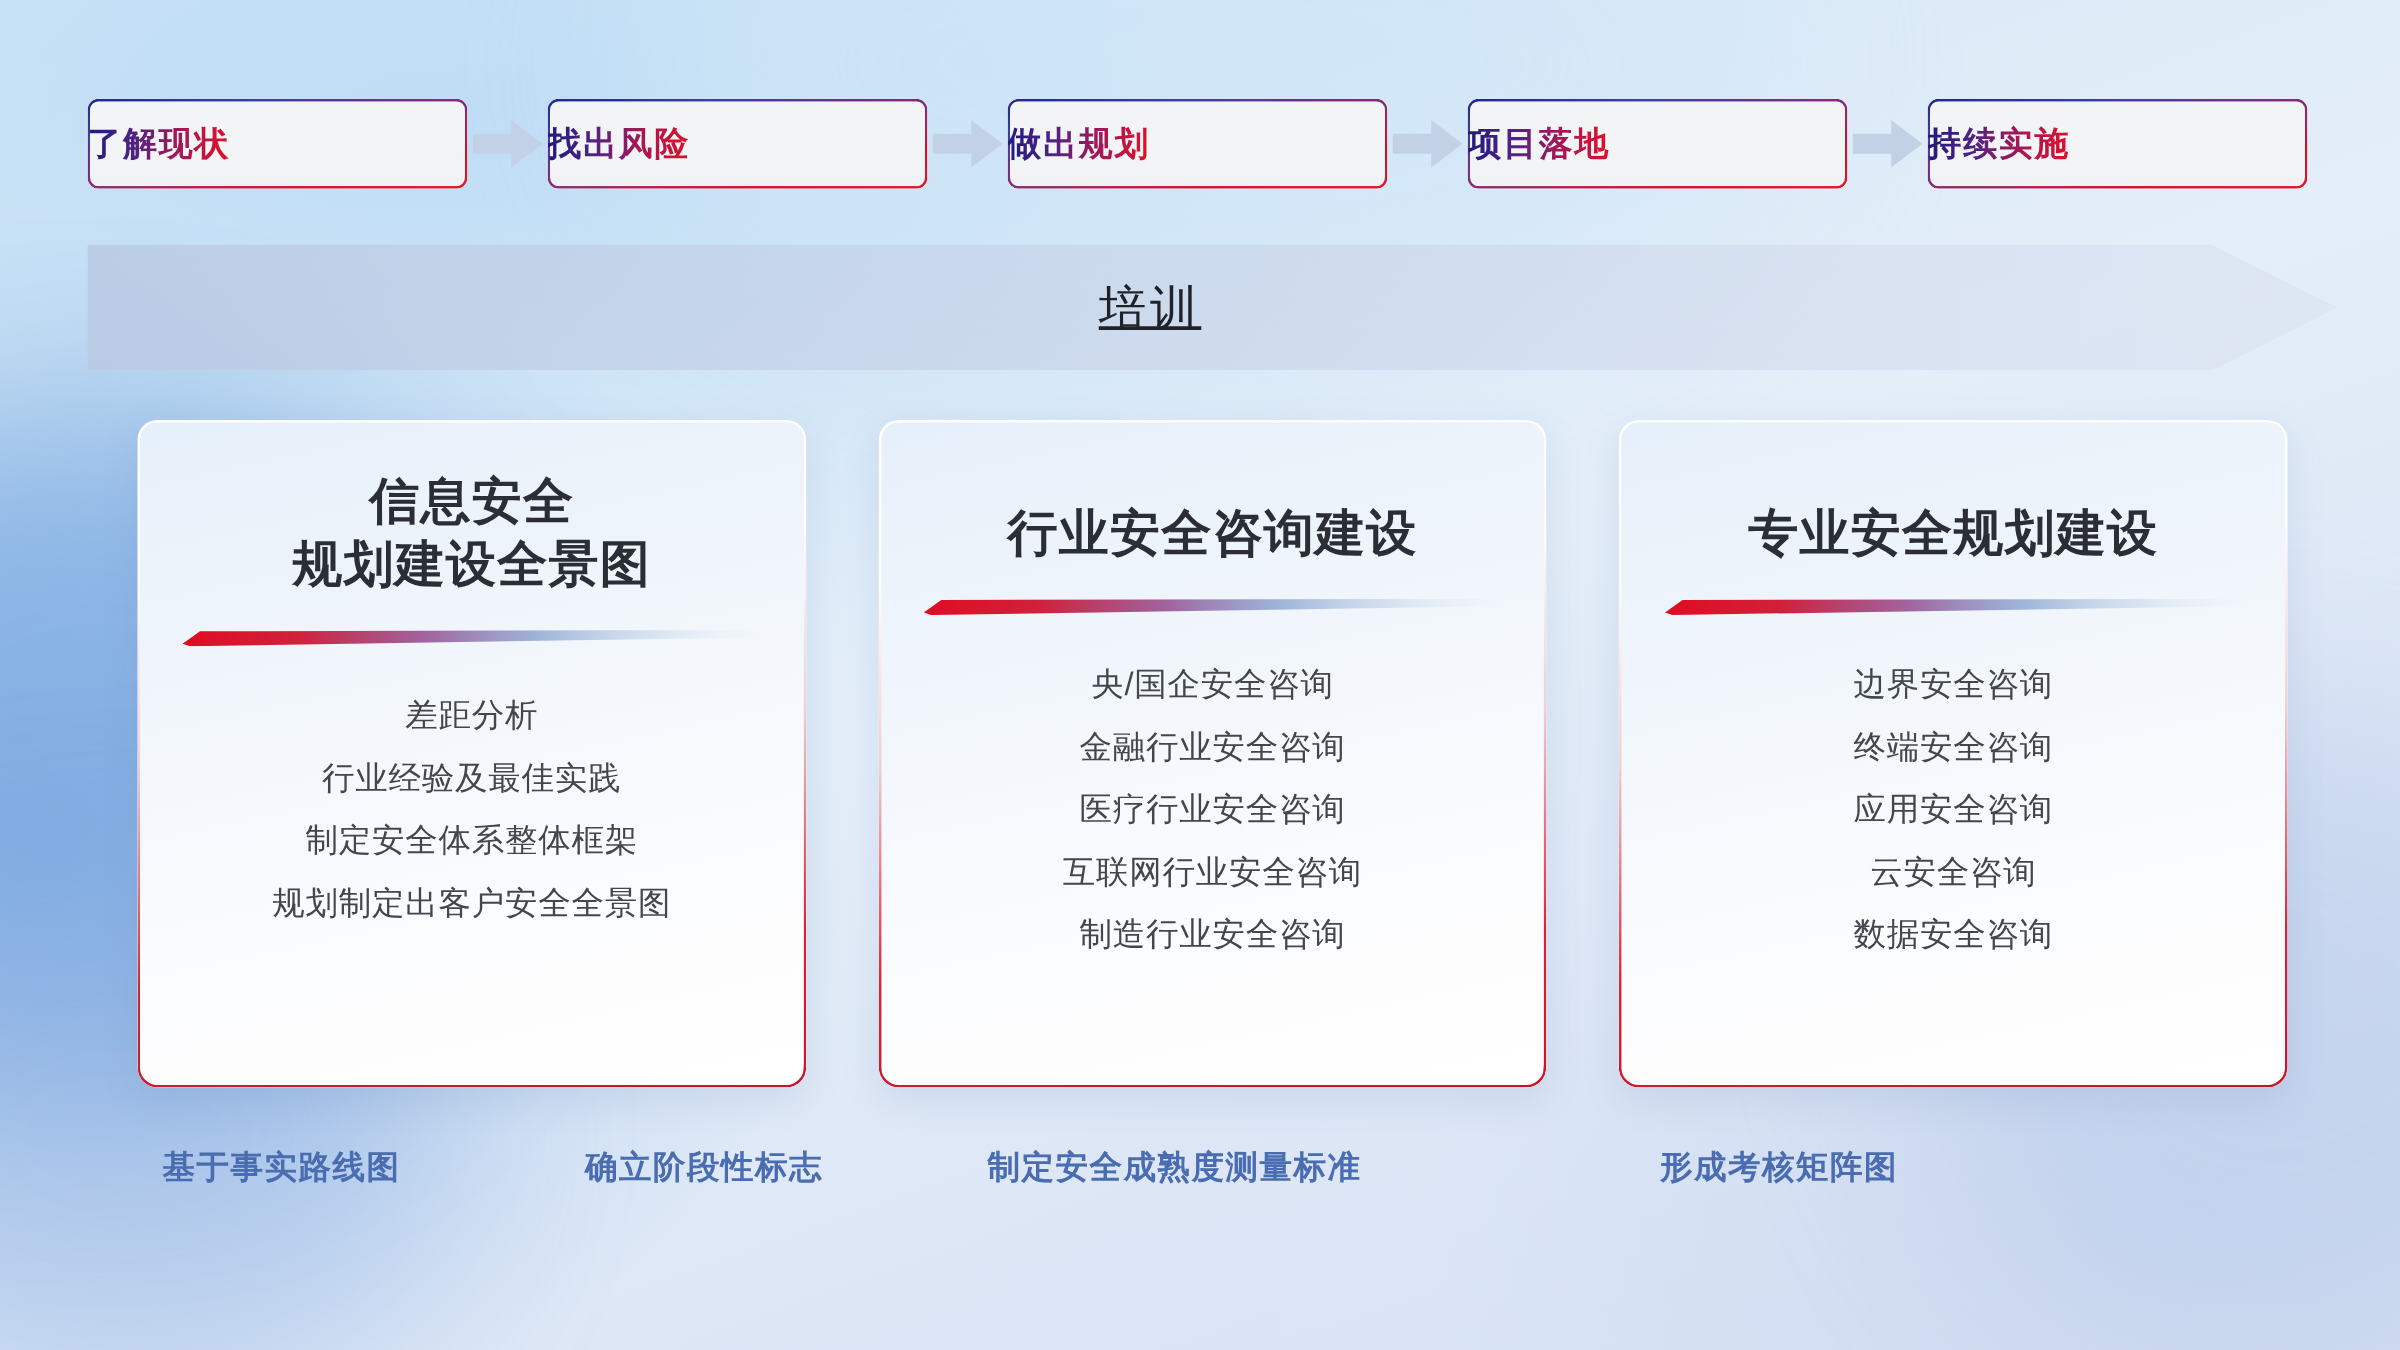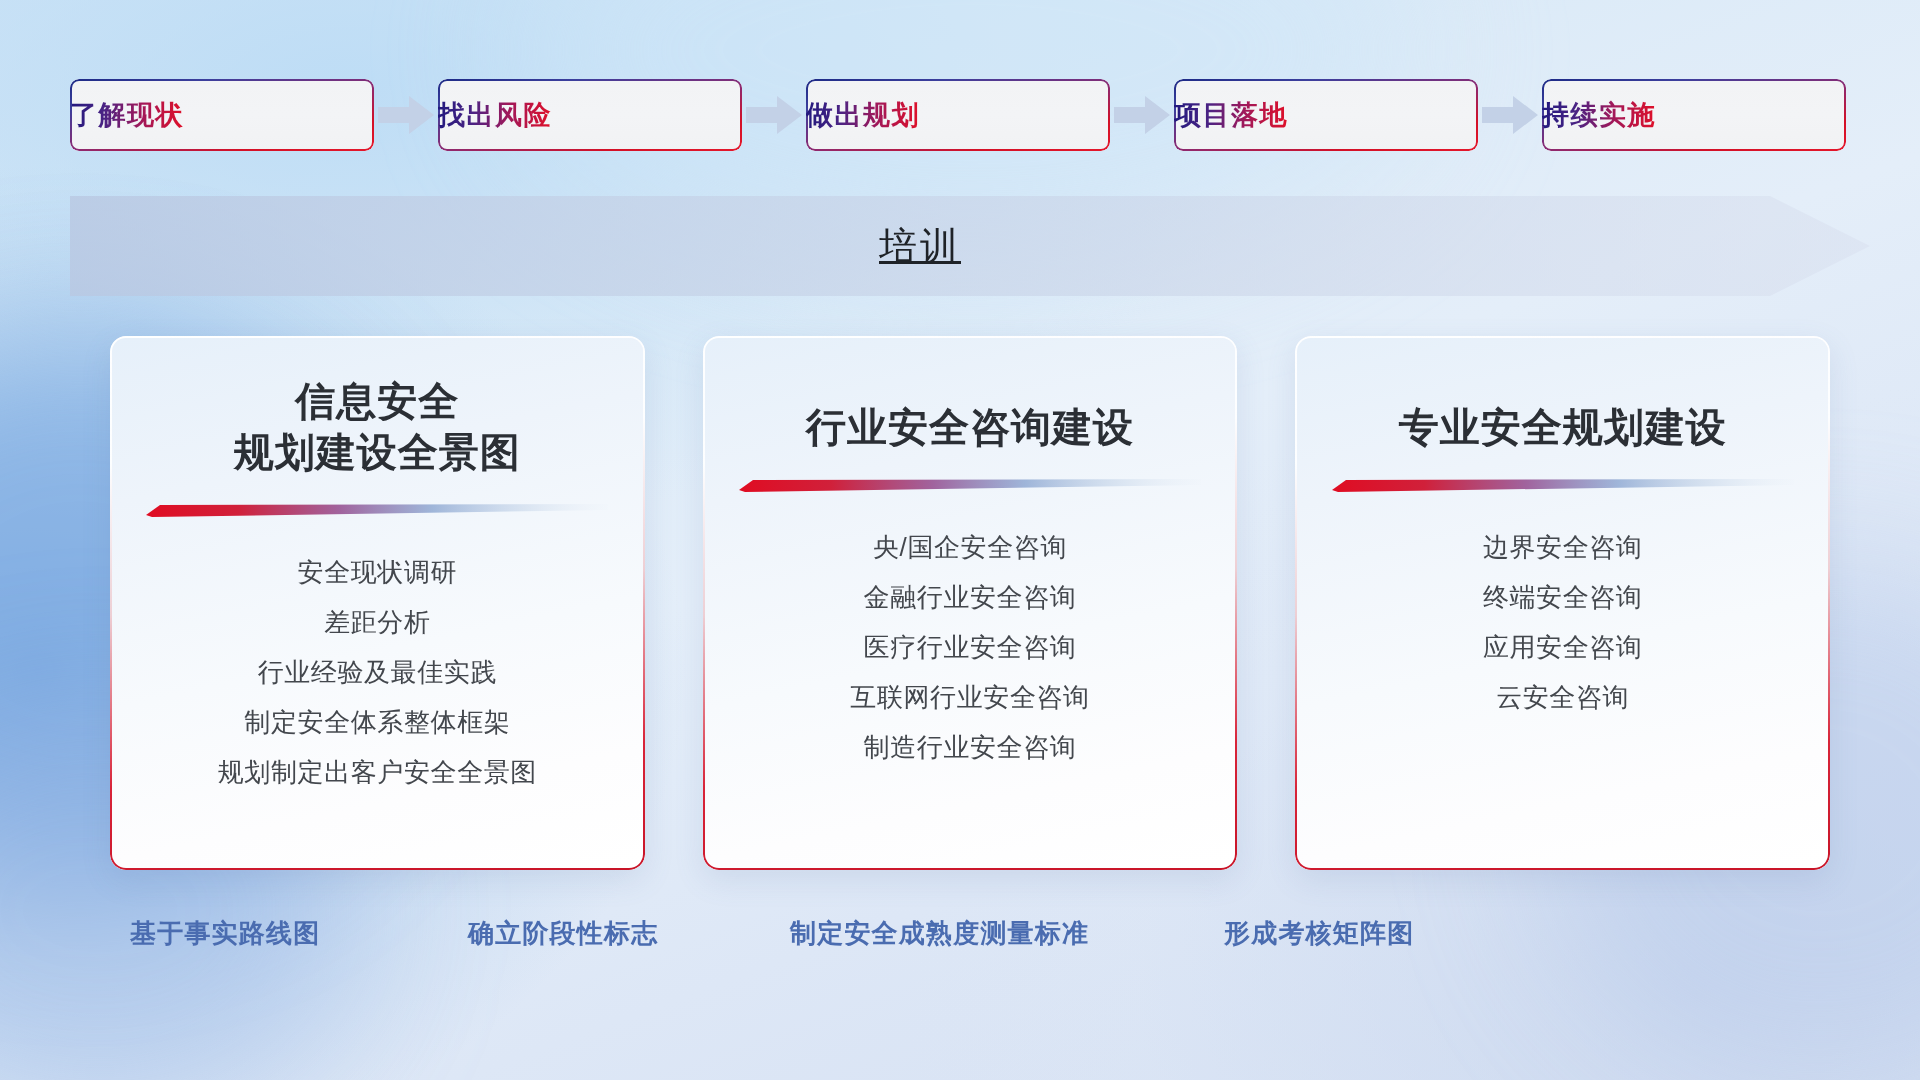--- a/index.html
+++ b/index.html
@@ -222,21 +222,21 @@
     top: 916px;
     font-size: 26px;
     font-weight: 700;
     color: #4a6cb0;
     letter-spacing: 1.2px;
     white-space: nowrap;
   }
   #caption-0 { left: 130px; }
   #caption-1 { left: 468px; }
   #caption-2 { left: 790px; }
-  #caption-3 { left: 1224px; }
+  #caption-3 { left: 1328px; }
 </style>
 </head>
 <body>
 
 <div id="stage">
 
   <div class="bg-blob blob-a"></div>
   <div class="bg-blob blob-b"></div>
   <div class="bg-blob blob-c"></div>
   <div class="bg-blob blob-d"></div>
@@ -314,21 +314,20 @@
               <stop offset="42%" stop-color="#8d3f86" stop-opacity="0.80"></stop>
               <stop offset="62%" stop-color="#6d8ec4" stop-opacity="0.62"></stop>
               <stop offset="82%" stop-color="#a9c0dd" stop-opacity="0.34"></stop>
               <stop offset="100%" stop-color="#dfe8f2" stop-opacity="0.05"></stop>
             </linearGradient>
           </defs>
           <path d="M0 11 L14 1 L462 0 L462 6 L6 13 Z" fill="url(#ruleGrad0)"></path>
         </svg>
       </div>
       <ul class="card-list">
-        <li>安全现状调研</li>
         <li>差距分析</li>
         <li>行业经验及最佳实践</li>
         <li>制定安全体系整体框架</li>
         <li>规划制定出客户安全全景图</li>
       </ul>
     </div>
 
     <div class="card">
       <div class="card-title one-line">行业安全咨询建设</div>
       <div class="card-rule">
@@ -370,20 +369,21 @@
             </linearGradient>
           </defs>
           <path d="M0 11 L14 1 L462 0 L462 6 L6 13 Z" fill="url(#ruleGrad2)"></path>
         </svg>
       </div>
       <ul class="card-list">
         <li>边界安全咨询</li>
         <li>终端安全咨询</li>
         <li>应用安全咨询</li>
         <li>云安全咨询</li>
+        <li>数据安全咨询</li>
       </ul>
     </div>
 
   </div>
 
   <div class="caption" id="caption-0">基于事实路线图</div>
   <div class="caption" id="caption-1">确立阶段性标志</div>
   <div class="caption" id="caption-2">制定安全成熟度测量标准</div>
   <div class="caption" id="caption-3">形成考核矩阵图</div>
 

